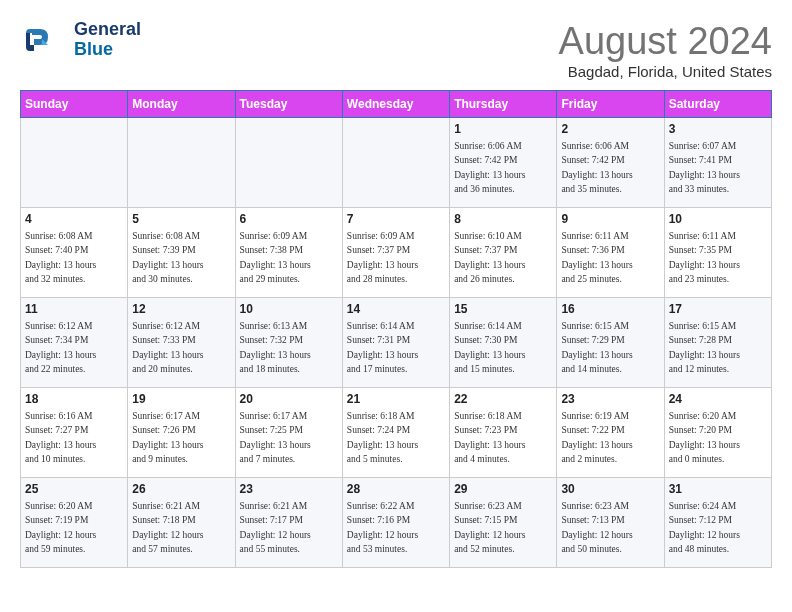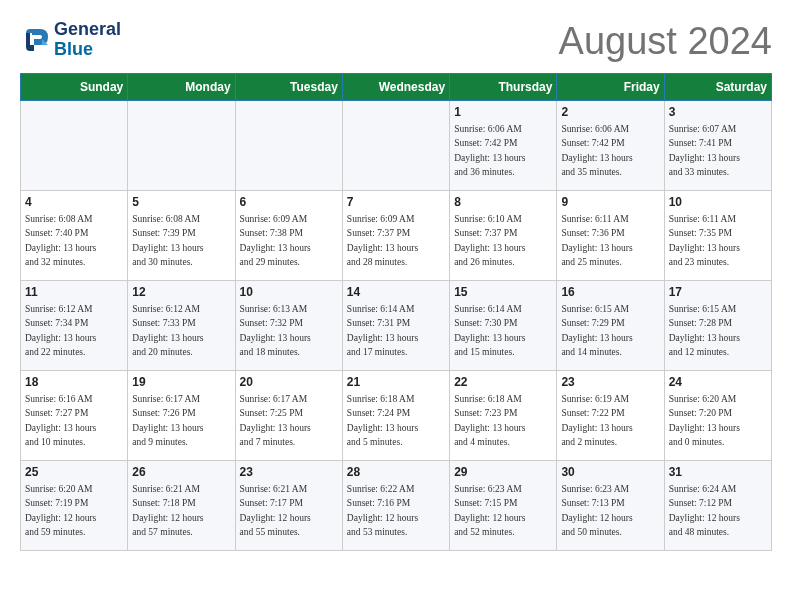--- a/index.html
+++ b/index.html
@@ -12,20 +12,21 @@
     }
     .header {
       display: flex;
       justify-content: space-between;
       align-items: flex-start;
       margin-bottom: 10px;
     }
     .logo {
       display: flex;
       align-items: center;
+      gap: 20px;
     }
     .logo-text {
       font-size: 18px;
       font-weight: bold;
       color: #1a3a6b;
       line-height: 1.1;
     }
     .logo-blue { color: #0369a1; }
     .logo-icon {
       width: 30px;
@@ -43,25 +44,25 @@
     .location {
       font-size: 15px;
       color: #333;
     }
     table {
       width: 100%;
       border-collapse: collapse;
       table-layout: fixed;
     }
     thead th {
-      background: #15803d;
+      background: #d946ef;
       color: #fff;
       font-size: 12px;
       padding: 6px 4px;
-      text-align: right;
+      text-align: left;
       border: 1px solid #2979b5;
     }
     tbody td {
       vertical-align: top;
       border: 1px solid #ccc;
       padding: 4px;
       font-size: 10px;
       height: 90px;
       background: #fff;
     }
@@ -98,20 +99,21 @@
       <path d="M6 8 L6 22 Q6 26 10 26 L14 26 L14 20 L10 20 L10 8 Z" fill="#1a3a6b"></path>
       <path d="M22 14 L28 20 L22 20 Z" fill="#4aa8e0"></path>
     </svg>
     <div>
       <div class="logo-text"><span>General</span></div>
       <div class="logo-text"><span class="logo-blue">Blue</span></div>
     </div>
   </div>
   <div class="title-block">
     <div class="month-title">August 2024</div>
+    <div class="location">Bagdad, Florida, United States</div>
   </div>
 </div>
 
 <table>
   <thead>
     <tr>
     <th>Sunday</th>
         <th>Monday</th>
         <th>Tuesday</th>
         <th>Wednesday</th>

